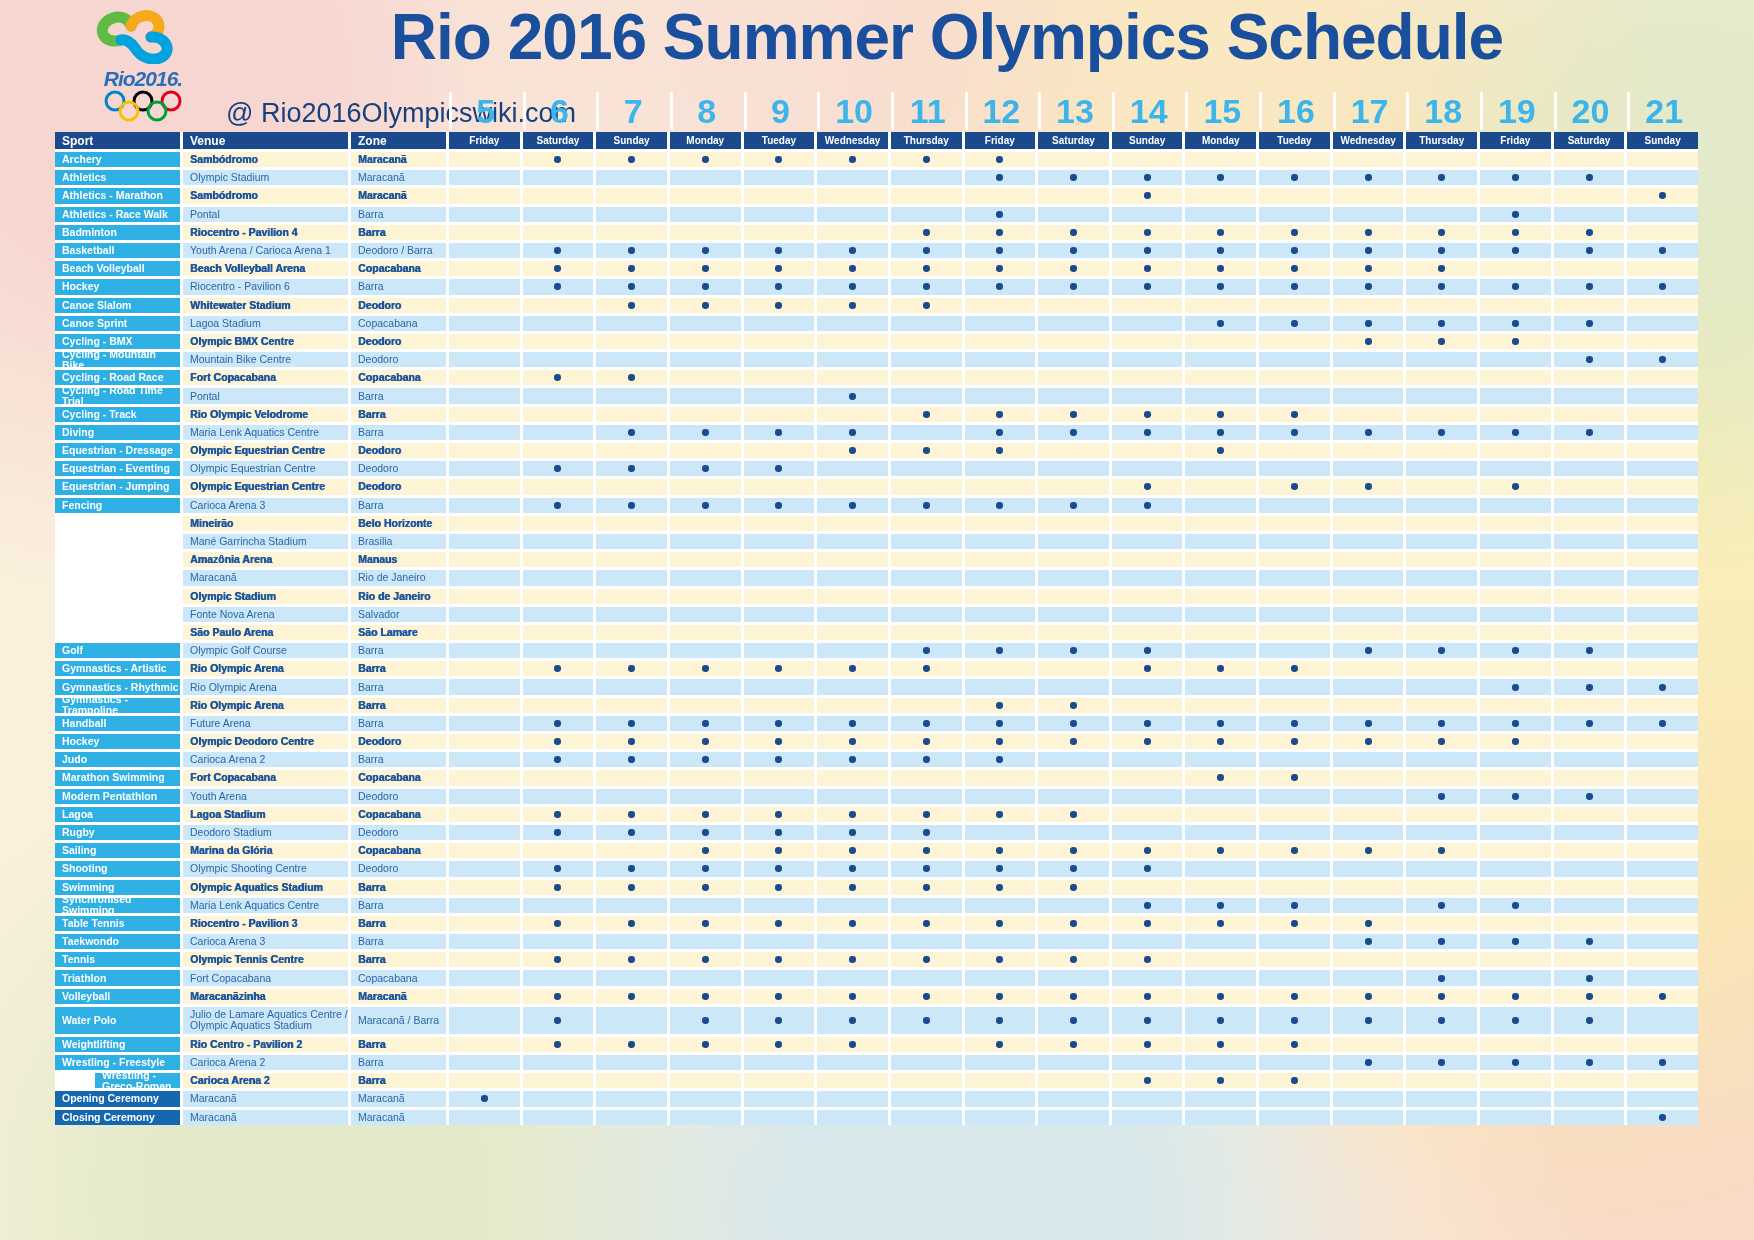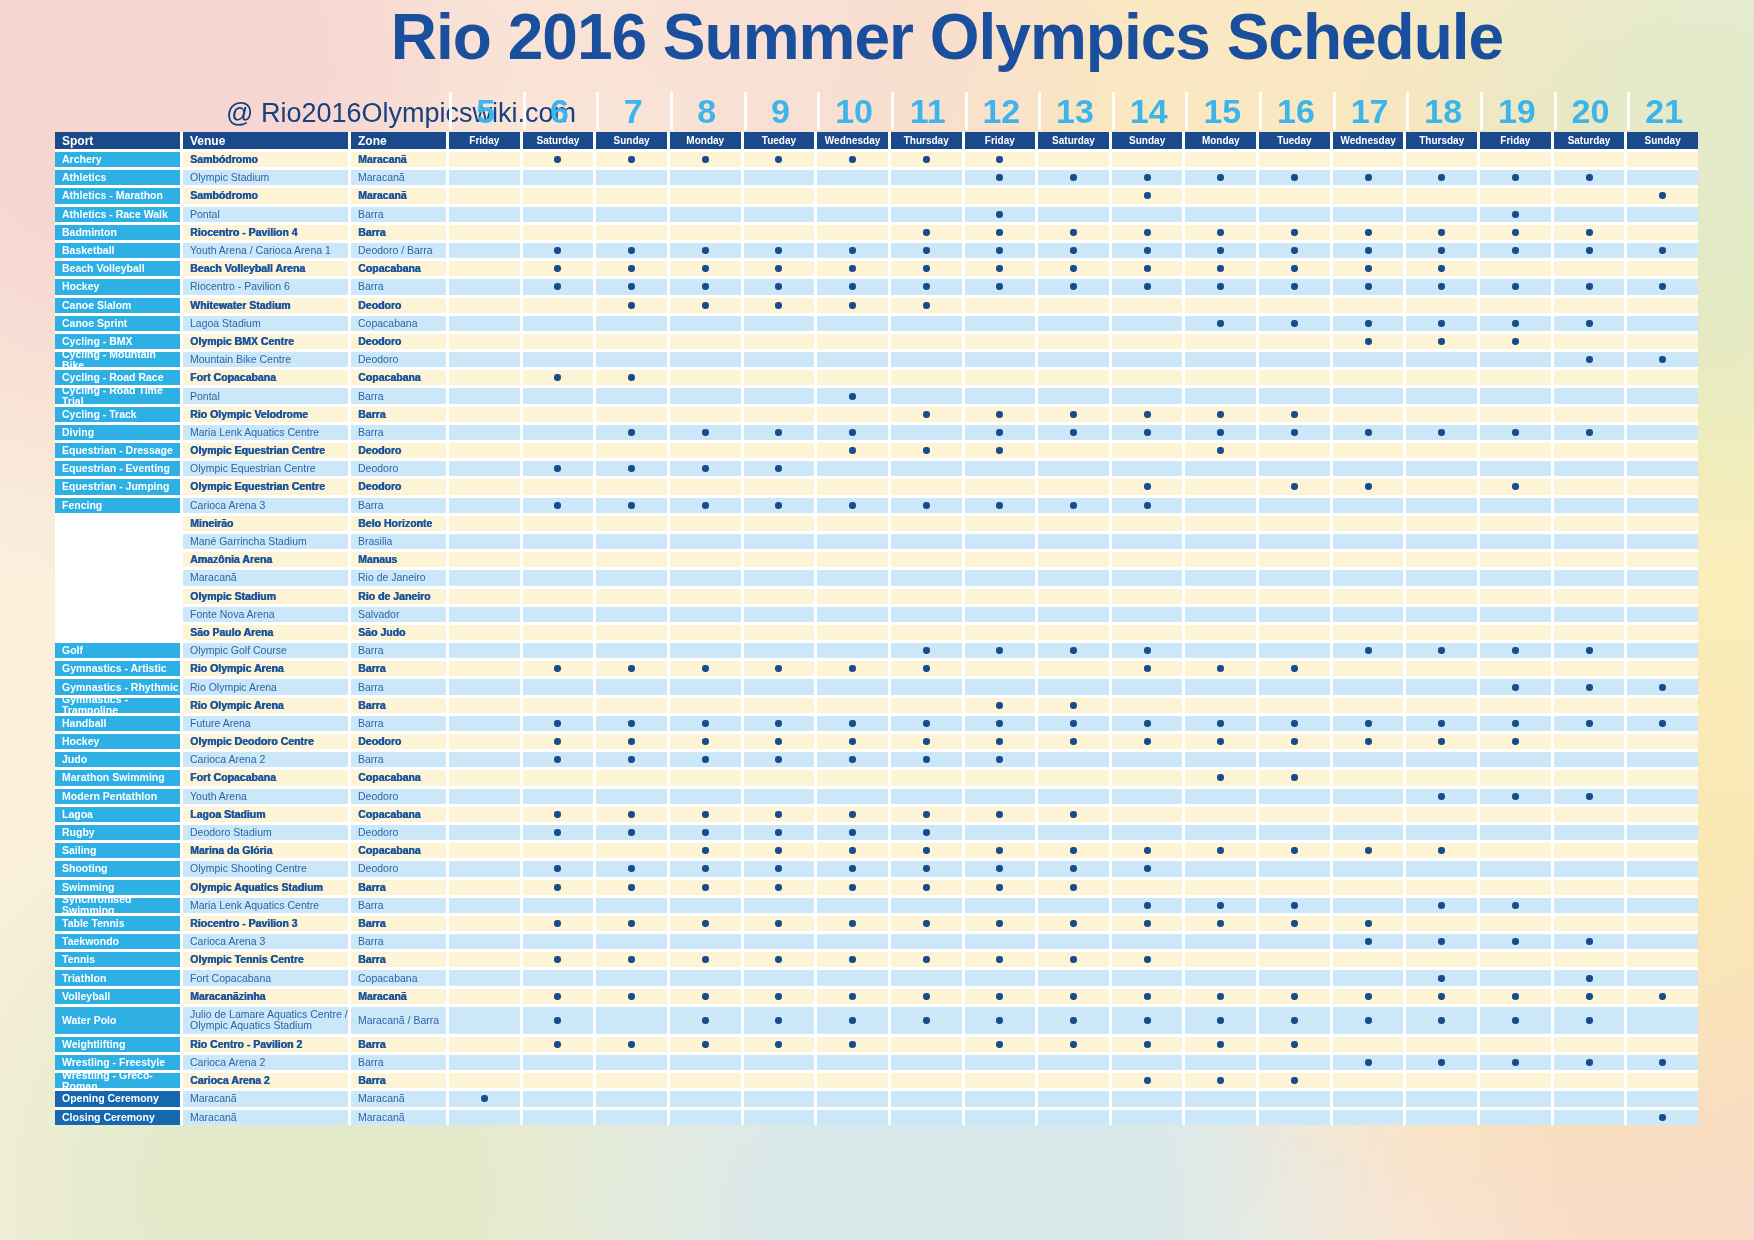--- a/index.html
+++ b/index.html
@@ -48,20 +48,39 @@
   .row-y{background:#FCF4D4;}
   .row-b{background:#CBE7F8;}
   .row-y.txt{font-weight:bold;color:#1D55A0;text-shadow:0.6px 0 0 #1D55A0;}
   .datecell{justify-content:center;}
   .dot{width:7px;height:7px;border-radius:45%;background:#1A4B8F;display:inline-block;}
 </style>
 </head>
 <body>
 
 <div class="hdr">
+  <div class="logo">
+    <svg width="120" height="58" viewBox="0 0 120 58">
+      <g fill="none" stroke-linecap="round">
+        <path d="M38 34 C 18 40, 12 18, 30 12 C 38 9, 46 13, 48 20" stroke="#5FBB46" stroke-width="11"></path>
+        <path d="M48 20 C 52 8, 70 6, 75 16 C 78 23, 74 29, 68 31" stroke="#F7A81B" stroke-width="11"></path>
+        <path d="M68 31 C 82 30, 90 44, 79 51 C 70 56, 58 52, 52 42 C 48 36, 42 33, 38 34" stroke="#00A3DD" stroke-width="11"></path>
+      </g>
+    </svg>
+    <div class="wordmark">Rio2016.</div>
+    <svg width="96" height="36" viewBox="0 0 96 36">
+      <g fill="none" stroke-width="3">
+        <circle cx="20" cy="12" r="9" stroke="#0085C7"></circle>
+        <circle cx="48" cy="12" r="9" stroke="#000000"></circle>
+        <circle cx="76" cy="12" r="9" stroke="#DF0024"></circle>
+        <circle cx="34" cy="22" r="9" stroke="#F4C300"></circle>
+        <circle cx="62" cy="22" r="9" stroke="#009F3D"></circle>
+      </g>
+    </svg>
+  </div>
   <div class="title">Rio 2016 Summer Olympics Schedule</div>
   <div class="credit">@ Rio2016Olympicswiki.com</div>
 </div>
 
 <div class="tablewrap">
   <div class="dates-row">
       <div class="date-num" style="grid-column: 4;">5</div>
       <div class="date-num" style="grid-column: 5;">6</div>
       <div class="date-num" style="grid-column: 6;">7</div>
       <div class="date-num" style="grid-column: 7;">8</div>
@@ -876,21 +895,21 @@
       <div class="cell datecell row-b" style="grid-area: 27 / 12;"></div>
       <div class="cell datecell row-b" style="grid-area: 27 / 13;"></div>
       <div class="cell datecell row-b" style="grid-area: 27 / 14;"></div>
       <div class="cell datecell row-b" style="grid-area: 27 / 15;"></div>
       <div class="cell datecell row-b" style="grid-area: 27 / 16;"></div>
       <div class="cell datecell row-b" style="grid-area: 27 / 17;"></div>
       <div class="cell datecell row-b" style="grid-area: 27 / 18;"></div>
       <div class="cell datecell row-b" style="grid-area: 27 / 19;"></div>
       <div class="cell datecell row-b" style="grid-area: 27 / 20;"></div>
       <div class="cell txt row-y" style="grid-area: 28 / 2;">São Paulo Arena</div>
-      <div class="cell txt row-y" style="grid-area: 28 / 3;">São Judo</div>
+      <div class="cell txt row-y" style="grid-area: 28 / 3;">São Lamare</div>
       <div class="cell datecell row-y" style="grid-area: 28 / 4;"></div>
       <div class="cell datecell row-y" style="grid-area: 28 / 5;"></div>
       <div class="cell datecell row-y" style="grid-area: 28 / 6;"></div>
       <div class="cell datecell row-y" style="grid-area: 28 / 7;"></div>
       <div class="cell datecell row-y" style="grid-area: 28 / 8;"></div>
       <div class="cell datecell row-y" style="grid-area: 28 / 9;"></div>
       <div class="cell datecell row-y" style="grid-area: 28 / 10;"></div>
       <div class="cell datecell row-y" style="grid-area: 28 / 11;"></div>
       <div class="cell datecell row-y" style="grid-area: 28 / 12;"></div>
       <div class="cell datecell row-y" style="grid-area: 28 / 13;"></div>
@@ -1720,21 +1739,21 @@
       </div>
       <div class="cell datecell row-b" style="grid-area: 51 / 18;">
         <div class="dot"></div>
       </div>
       <div class="cell datecell row-b" style="grid-area: 51 / 19;">
         <div class="dot"></div>
       </div>
       <div class="cell datecell row-b" style="grid-area: 51 / 20;">
         <div class="dot"></div>
       </div>
-      <div class="cell sport" style="grid-area: 52 / 1;">Wrestling - Greco-Roman</div>
+      <div class="cell sport" style="grid-area: 52 / 1; margin-left: 40px;">Wrestling - Greco-Roman</div>
       <div class="cell txt row-y" style="grid-area: 52 / 2;">Carioca Arena 2</div>
       <div class="cell txt row-y" style="grid-area: 52 / 3;">Barra</div>
       <div class="cell datecell row-y" style="grid-area: 52 / 4;"></div>
       <div class="cell datecell row-y" style="grid-area: 52 / 5;"></div>
       <div class="cell datecell row-y" style="grid-area: 52 / 6;"></div>
       <div class="cell datecell row-y" style="grid-area: 52 / 7;"></div>
       <div class="cell datecell row-y" style="grid-area: 52 / 8;"></div>
       <div class="cell datecell row-y" style="grid-area: 52 / 9;"></div>
       <div class="cell datecell row-y" style="grid-area: 52 / 10;"></div>
       <div class="cell datecell row-y" style="grid-area: 52 / 11;"></div>

